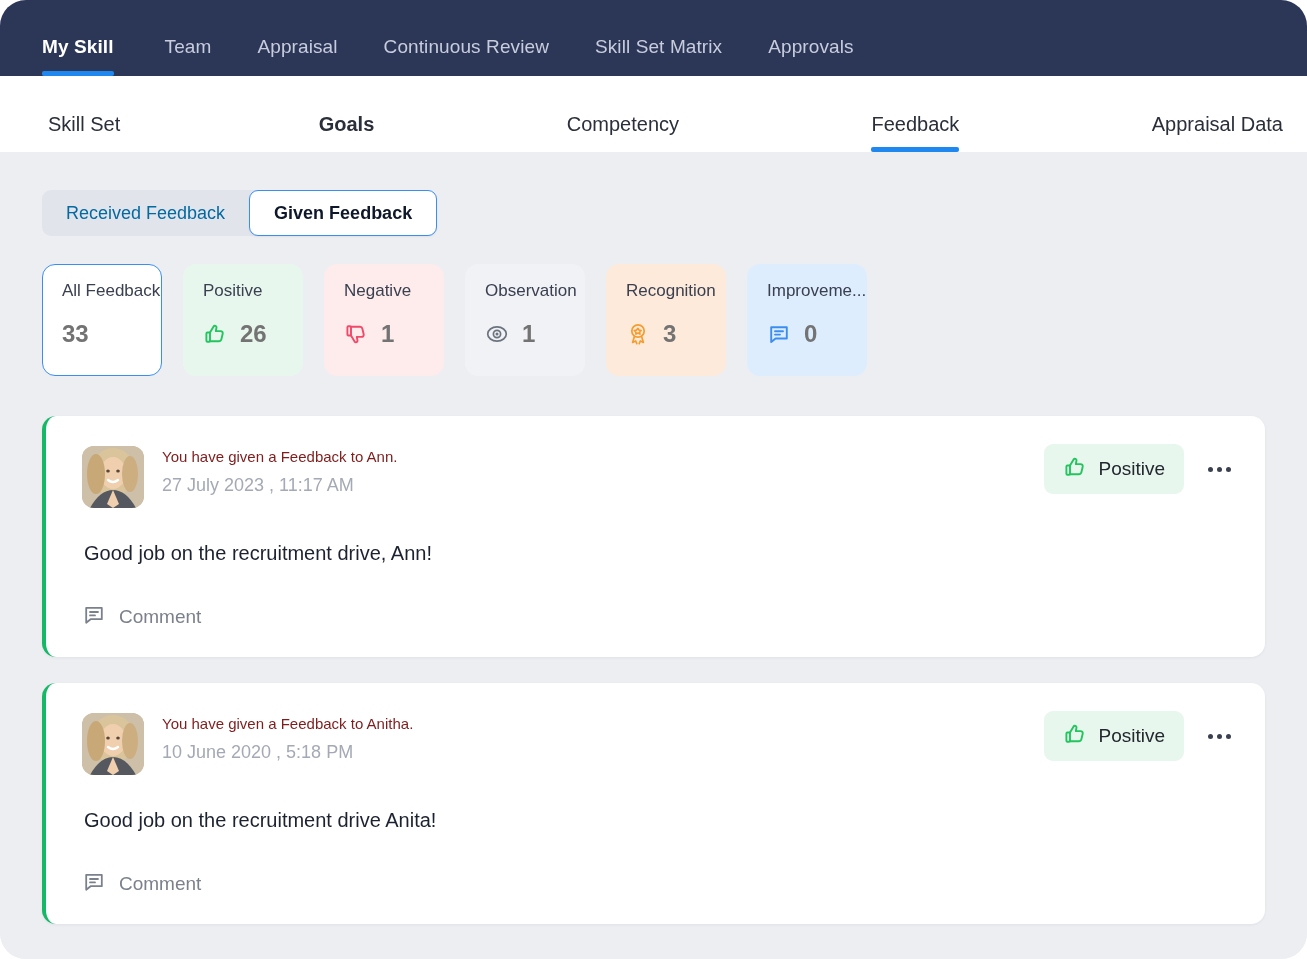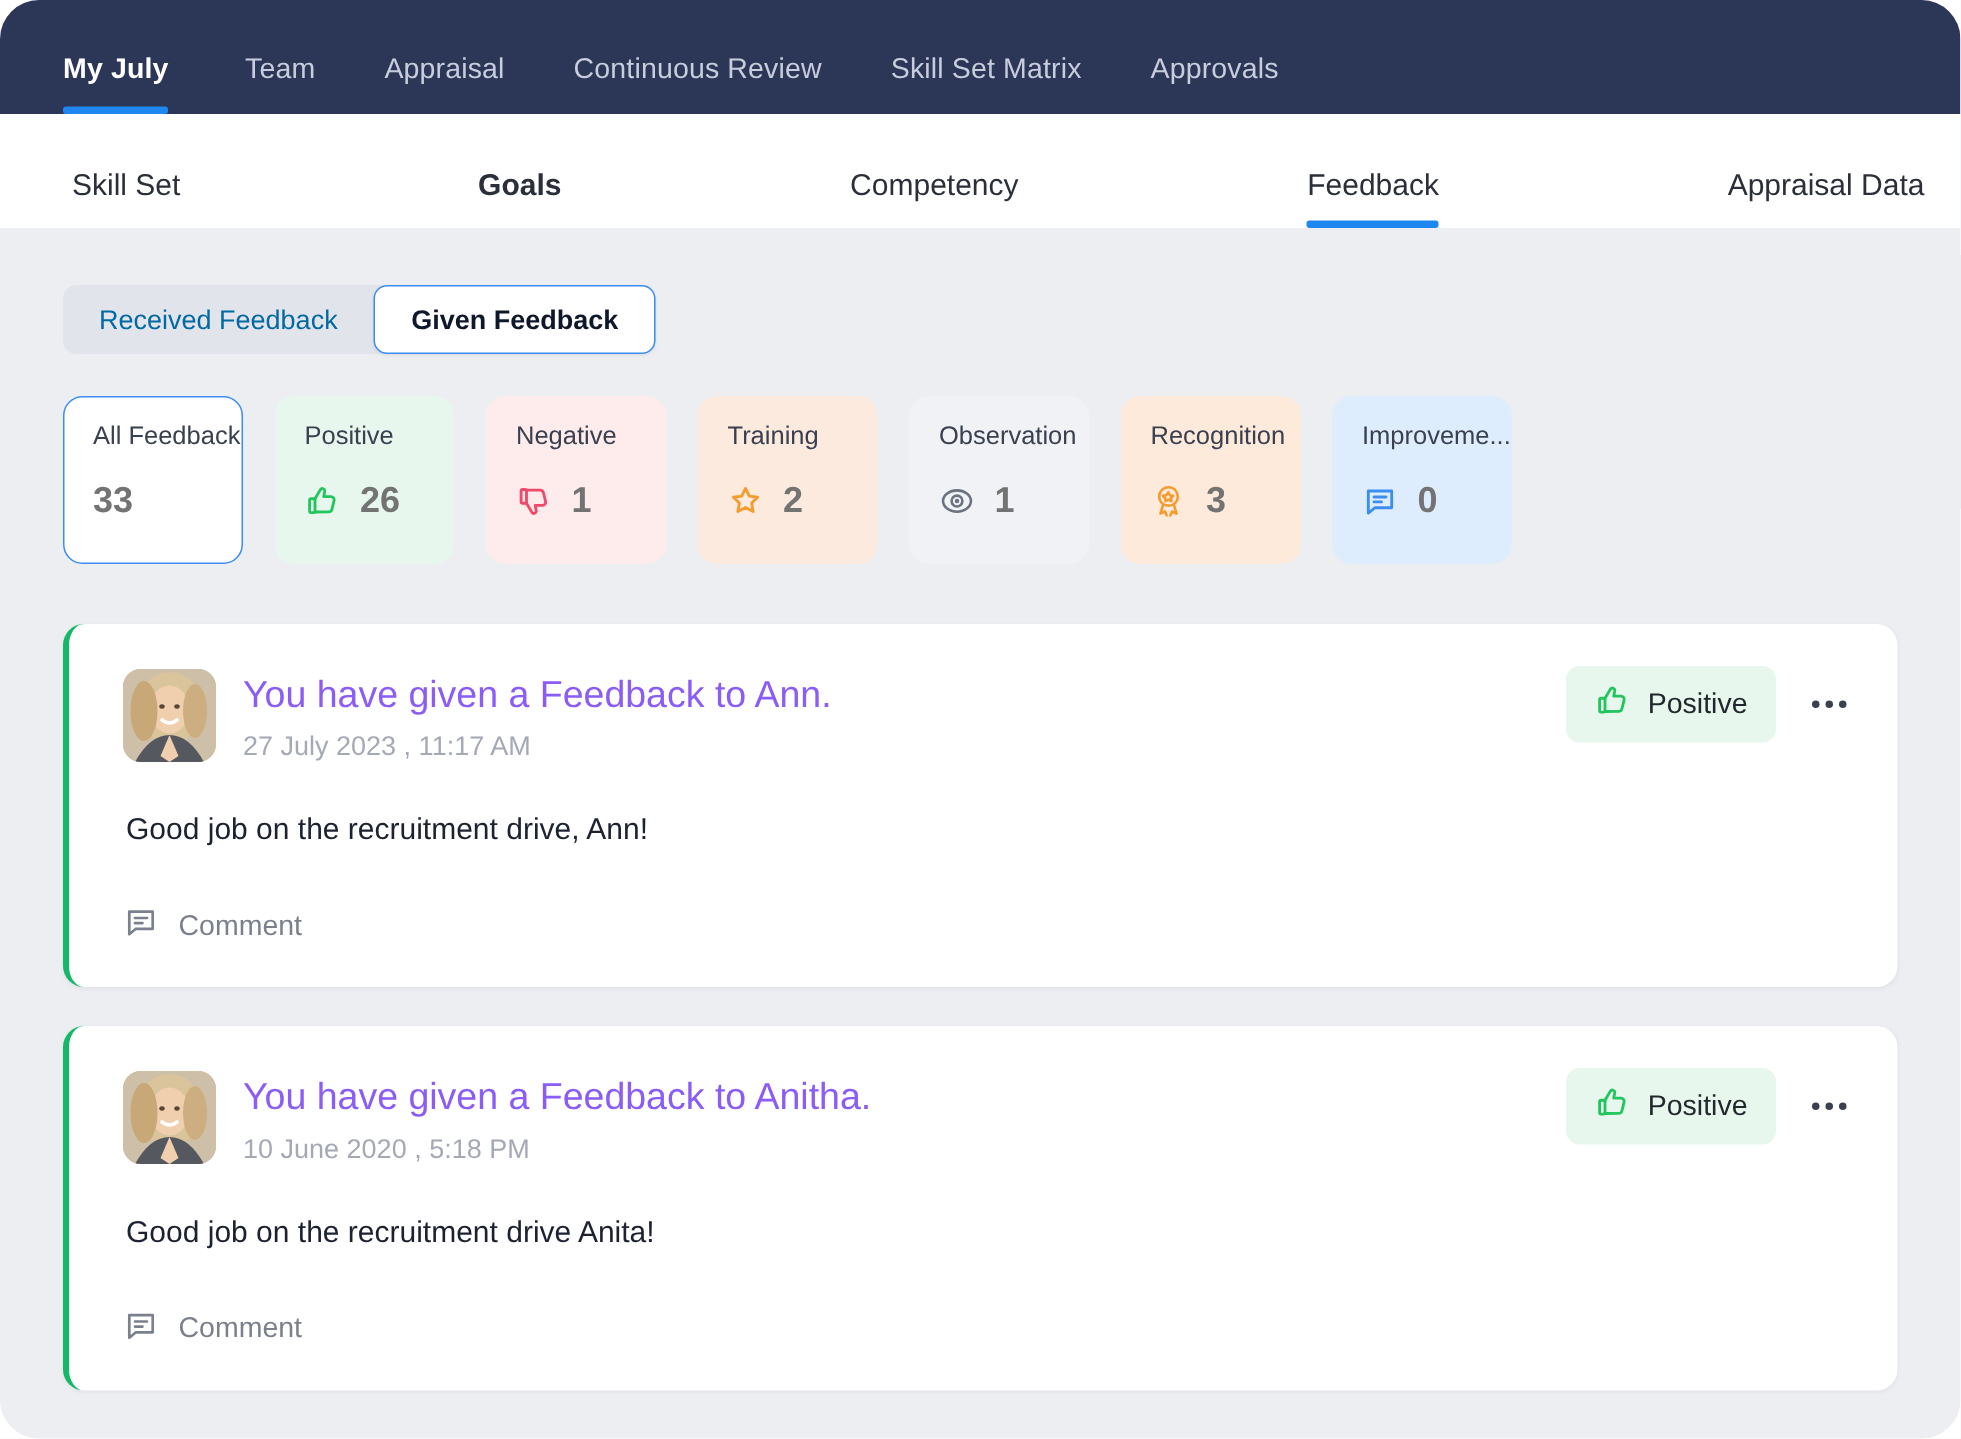--- a/index.html
+++ b/index.html
@@ -179,21 +179,21 @@
   .avatar {
     width: 62px; height: 62px;
     border-radius: 12px;
     flex: 0 0 auto;
     overflow: hidden;
     background: #c9b79c;
     position: relative;
   }
   .avatar svg { display:block; width:100%; height:100%; }
   .feed-head-text { padding-top: 2px; }
-  .feed-title { font-size: 25px; color: #8b5cf6; line-height: 1.25; }
+  .feed-title { font-size: 15px; color: #7f1d1d; line-height: 1.25; }
   .feed-date { font-size: 18px; color: #a4a9b5; margin-top: 8px; }
   .feed-body { font-size: 20px; color: #1c2230; margin: 34px 0 0 2px; }
   .feed-foot { display: flex; align-items: center; gap: 13px; margin-top: 38px; }
   .feed-foot .cm-label { font-size: 19px; color: #7b818c; }
 
   .badge-area {
     position: absolute;
     top: 28px; right: 28px;
     display: flex; align-items: center; gap: 18px;
   }
@@ -206,21 +206,21 @@
   .badge-label { font-size: 19px; color: #23282f; }
   .kebab { display:flex; gap:4px; padding:6px; cursor:pointer; }
   .kebab i { width:5px; height:5px; border-radius:50%; background:#3a4050; display:block; }
 </style>
 </head>
 <body>
 
 <div class="app-window">
 
   <nav class="top-nav">
-    <div class="top-nav-item active">My July</div>
+    <div class="top-nav-item active">My Skill</div>
     <div class="top-nav-item">Team</div>
     <div class="top-nav-item">Appraisal</div>
     <div class="top-nav-item">Continuous Review</div>
     <div class="top-nav-item">Skill Set Matrix</div>
     <div class="top-nav-item">Approvals</div>
   </nav>
 
   <nav class="sub-nav">
     <div class="sub-nav-item">Skill Set</div>
     <div class="sub-nav-item bold">Goals</div>
@@ -266,31 +266,20 @@
           <span class="ico">
             <svg viewBox="0 0 24 24" fill="none" stroke="#f0496a" stroke-width="1.9" stroke-linejoin="round" stroke-linecap="round">
               <path d="M7 13.5V5.3a1 1 0 0 0-1-1H4.4a1 1 0 0 0-1 1v7.2a1 1 0 0 0 1 1H7z"></path>
               <path d="M7 13.5l3.6 6.1a1.6 1.6 0 0 0 2.9-1.1l-.7-3.6h4.9a2.1 2.1 0 0 0 2-2.6l-1.4-5.8a2.3 2.3 0 0 0-2.2-1.8H7"></path>
             </svg>
           </span>
           <div class="count">1</div>
         </div>
       </div>
 
-      <div class="stat-card c-train">
-        <div class="label">Training</div>
-        <div class="val-row">
-          <span class="ico">
-            <svg viewBox="0 0 24 24" fill="none" stroke="#f59c2e" stroke-width="1.9" stroke-linejoin="round" stroke-linecap="round">
-              <path d="M12 3.6l2.5 5.1 5.6.8-4 3.9 1 5.6-5.1-2.7-5.1 2.7 1-5.6-4-3.9 5.6-.8z"></path>
-            </svg>
-          </span>
-          <div class="count">2</div>
-        </div>
-      </div>
 
       <div class="stat-card c-obs">
         <div class="label">Observation</div>
         <div class="val-row">
           <span class="ico">
             <svg viewBox="0 0 24 24" fill="none" stroke="#6b7280" stroke-width="1.7">
               <ellipse cx="12" cy="12" rx="9.3" ry="7.1"></ellipse>
               <circle cx="12" cy="12" r="3.6"></circle>
               <circle cx="12" cy="12" r="1.5" fill="#6b7280" stroke="none"></circle>
             </svg>

